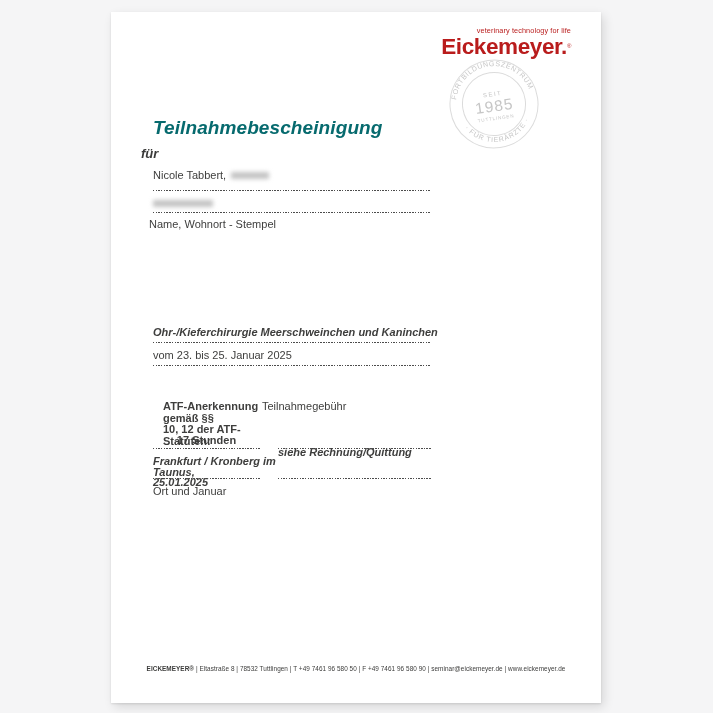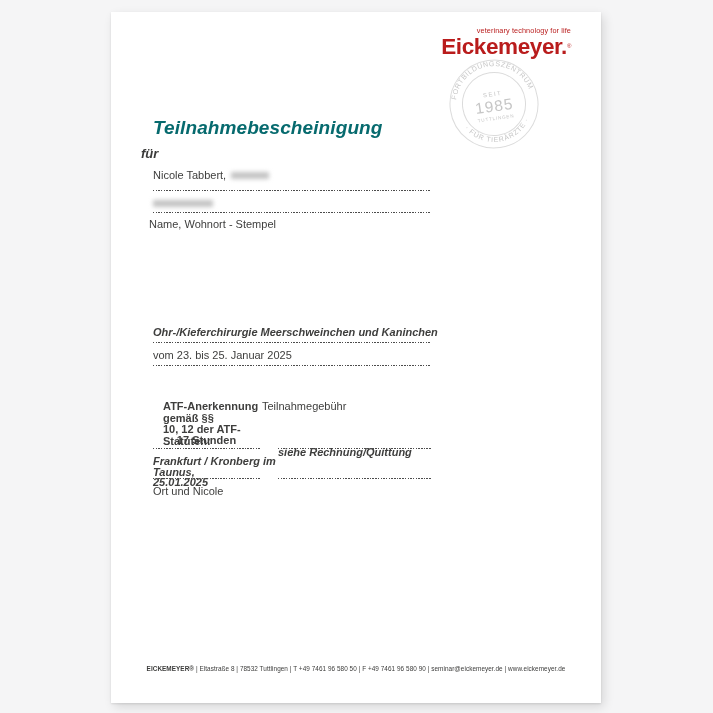--- a/index.html
+++ b/index.html
@@ -95,19 +95,19 @@
   <div class="abs dots" style="left:167px; top:436px; width:153px;"></div>
 
   <div class="abs body-text bold-italic" style="left:42px; top:444px; line-height:10.5px; width:130px;">
     <div>Frankfurt / Kronberg im Taunus,</div>
     <div>25.01.2025</div>
   </div>
 
   <div class="abs dots" style="left:42px; top:466px; width:107px;"></div>
   <div class="abs dots" style="left:167px; top:466px; width:153px;"></div>
 
-  <div class="abs body-text" style="left:42px; top:474px;">Ort und Nicole</div>
+  <div class="abs body-text" style="left:42px; top:474px;">Ort und Januar</div>
 
   <div class="abs footer">
     <span class="brand">EICKEMEYER®</span><span> | Eltastraße 8 | 78532 Tuttlingen | T +49 7461 96 580 50 | F +49 7461 96 580 90 | seminar@eickemeyer.de | www.eickemeyer.de</span>
   </div>
 
 </div>
 
 </body></html>

